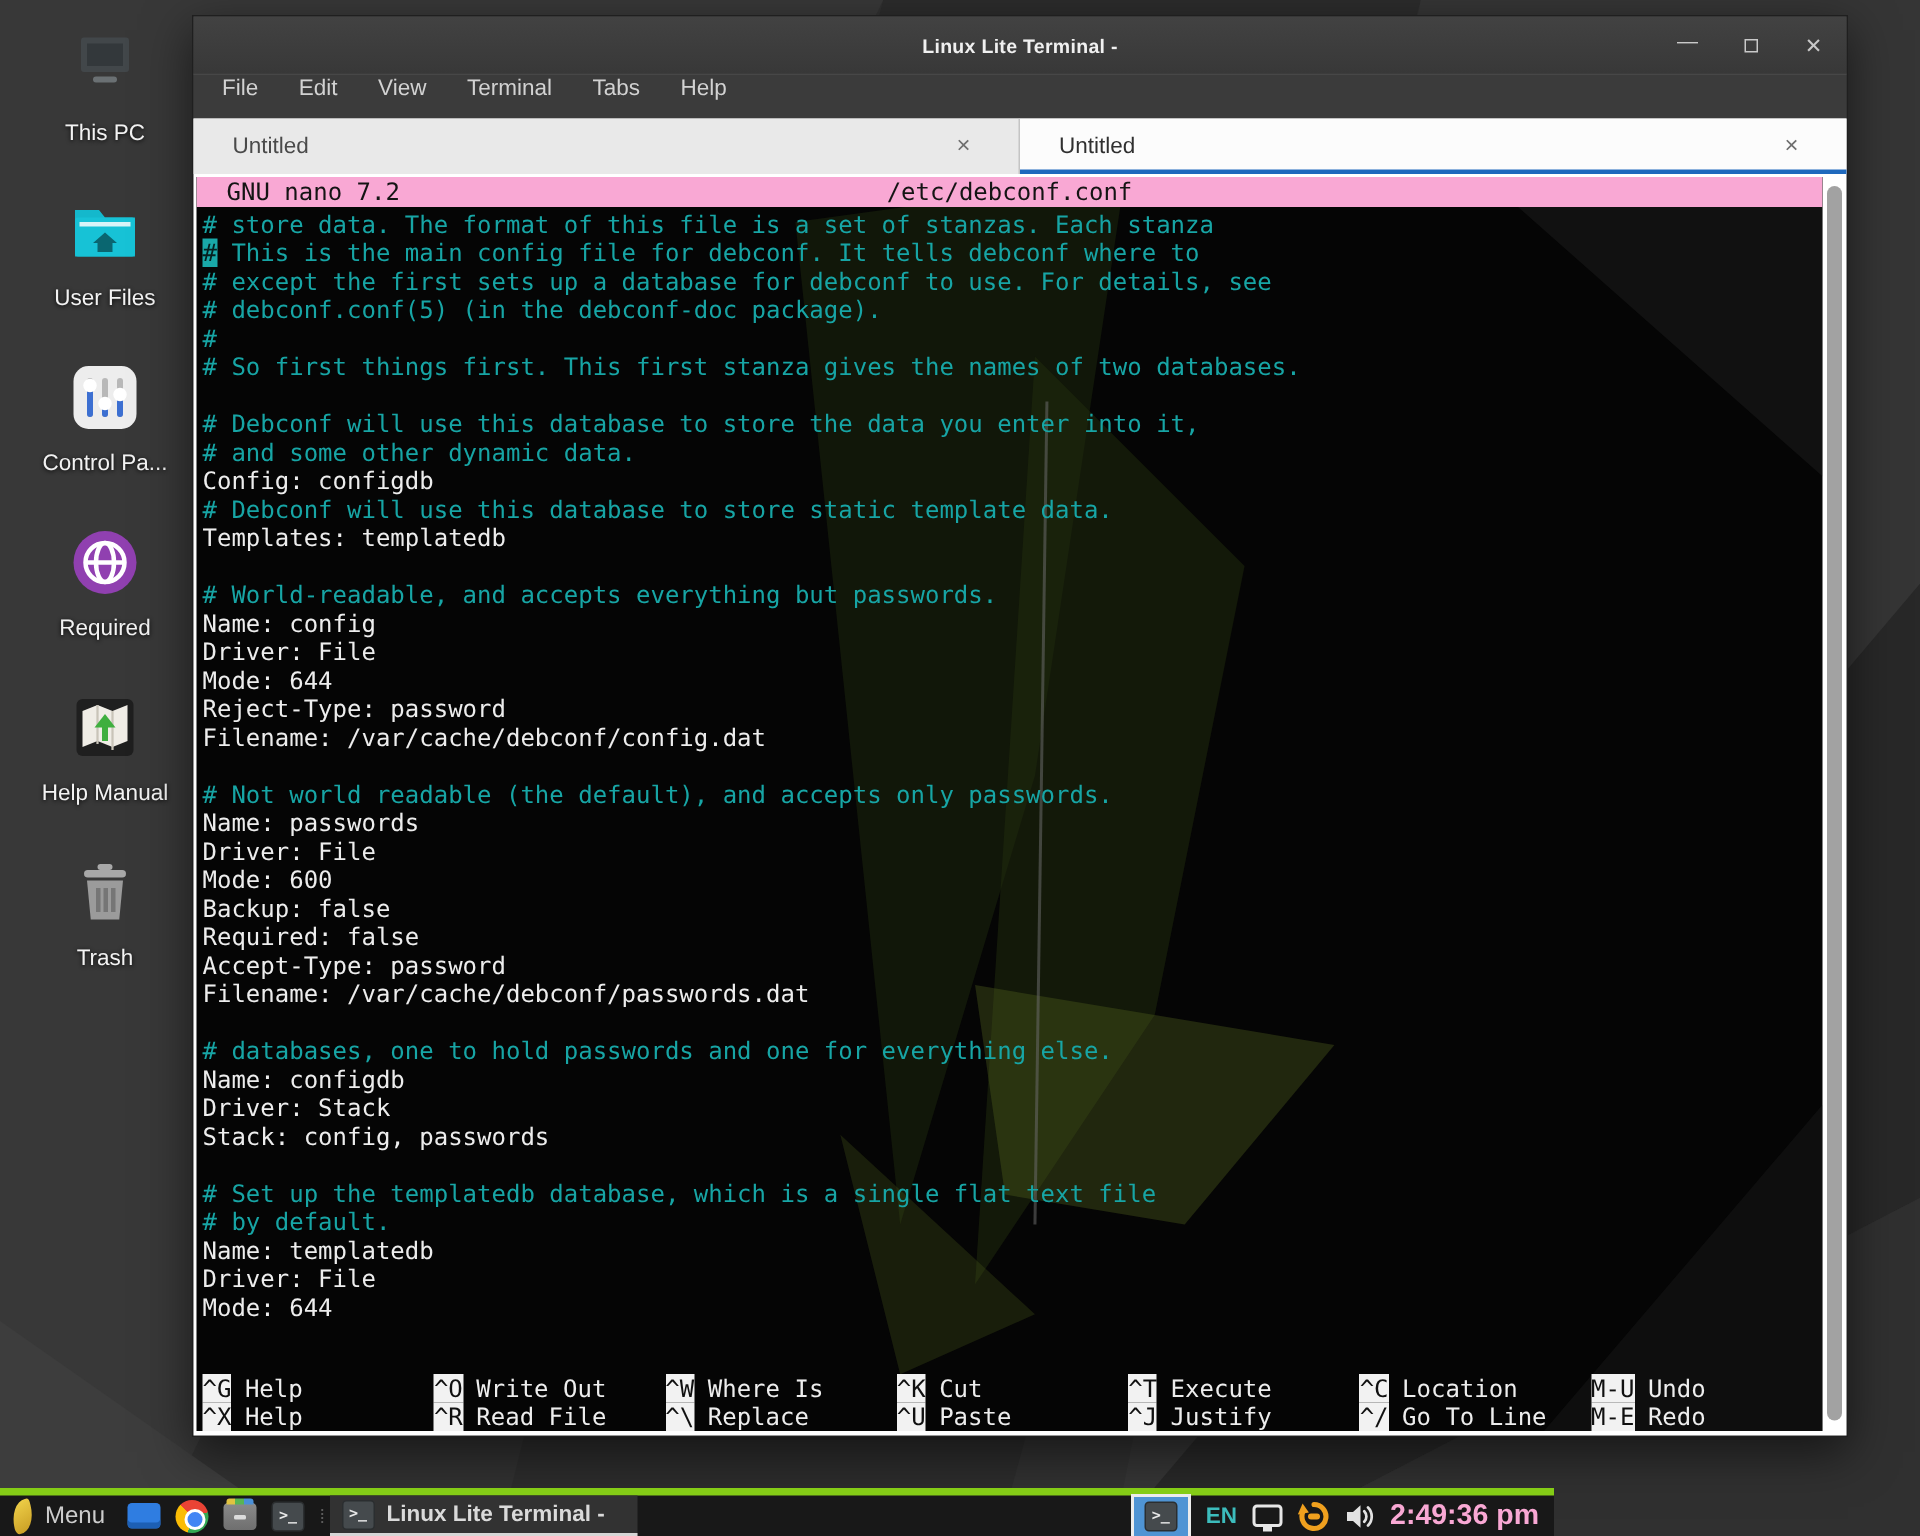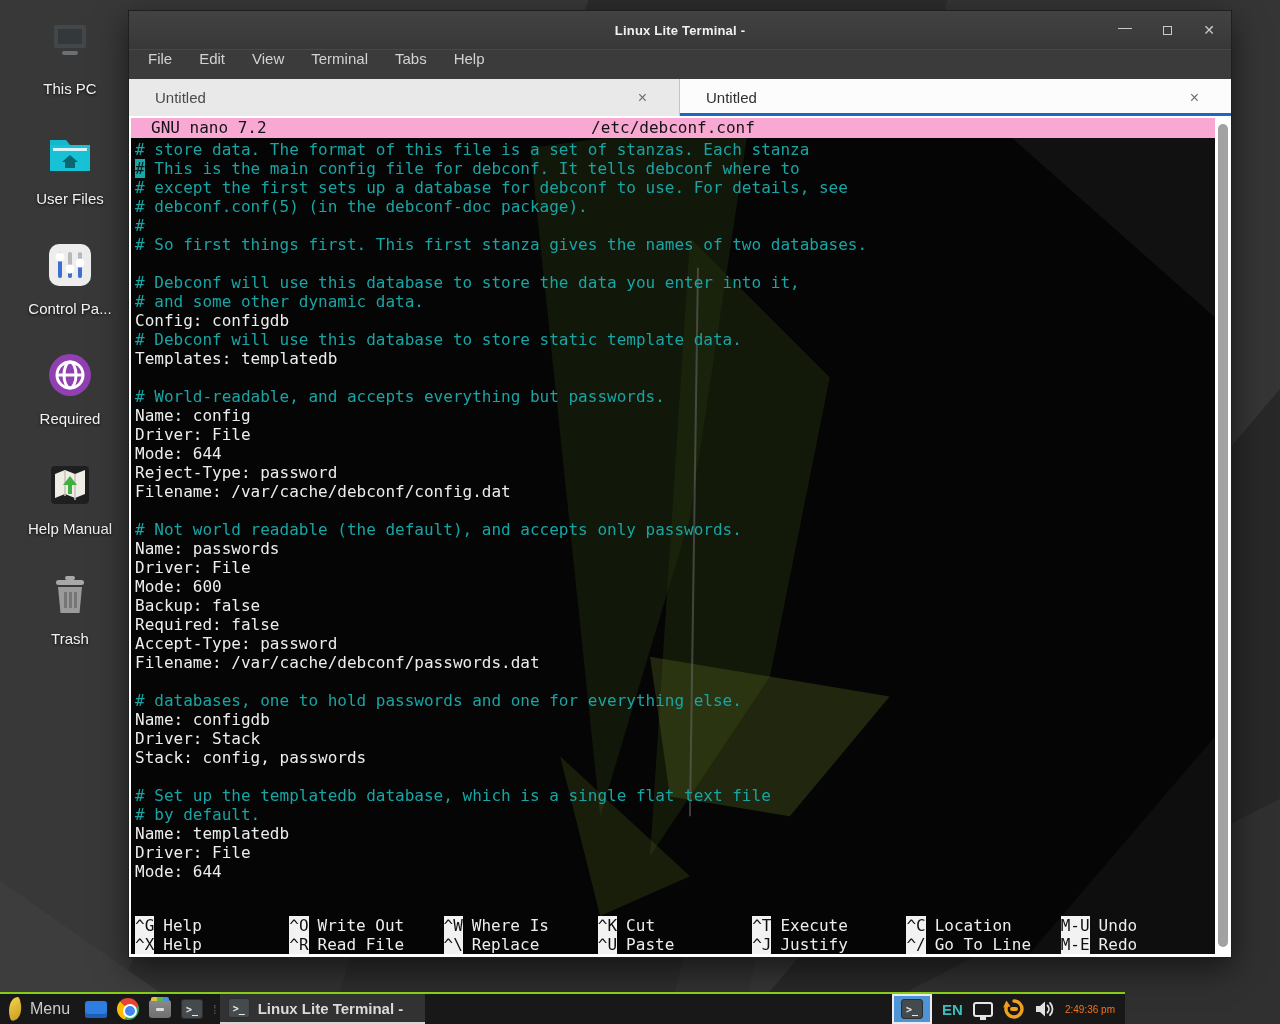--- a/index.html
+++ b/index.html
@@ -59,21 +59,21 @@
   .nano-shortcuts { margin-top:auto; flex:0 0 auto; position:relative; z-index:2; padding:0 0 0 4px; }
   .sc-row { display:grid; grid-template-columns:repeat(7, 1fr); height:19px; }
   .sc-cell { display:flex; white-space:pre; }
   .sc-key { background:#f2f2f2; color:#101010; }
   .sc-lbl { color:#ededed; padding-left:9px; }
 
   .vscroll { position:absolute; top:4px; right:1px; width:14px; bottom:6px; background:#ffffff; }
   .vthumb { position:absolute; left:2px; right:2px; top:4px; bottom:4px; background:#a2a2a2; border-radius:7px; cursor:pointer; }
 
   
-  .taskbar { position:absolute; left:0; bottom:0; width:1125px; height:32px; background:#181818; border-top:2px solid #84cc16; display:flex; align-items:flex-end; }
+  .taskbar { position:absolute; left:0; bottom:0; width:1036px; height:32px; background:#181818; border-top:5px solid #84cc16; display:flex; align-items:flex-end; }
   .tb-left { display:flex; align-items:center; height:100%; }
   .menu-btn { display:flex; align-items:center; gap:8px; padding:0 10px 0 8px; height:100%; cursor:pointer; }
   .ll-logo { width:14px; height:22px; background:linear-gradient(160deg,#f2d44c,#c79b22); border-radius:85% 15% 80% 20%; transform:rotate(-14deg); }
   .menu-btn .mtext { color:#cccccc; font-size:16px; }
   .launcher { width:28px; height:24px; margin:0 2px; display:flex; align-items:center; justify-content:center; cursor:pointer; }
   .ic-desktop { width:22px; height:17px; background:#2f7de1; border-radius:3px; box-shadow:inset 0 -4px 0 #1d5fb4; }
   .ic-chrome { width:22px; height:22px; border-radius:50%; background:conic-gradient(from -45deg, #ea4335 0 120deg, #34a853 120deg 240deg, #fbbc05 240deg 360deg); position:relative; }
   .ic-chrome::after { content:""; position:absolute; left:6px; top:6px; width:10px; height:10px; border-radius:50%; background:#4285f4; border:2px solid #fff; }
   .ic-files { width:22px; height:18px; background:linear-gradient(#8a8a8a,#6f6f6f); border-radius:3px; position:relative; }
   .ic-files::before { content:""; position:absolute; top:-3px; left:2px; right:2px; height:4px; background:linear-gradient(90deg,#e0c340 0 33%, #58b553 33% 66%, #4a90d8 66% 100%); border-radius:2px 2px 0 0; }
@@ -82,21 +82,21 @@
   .tb-sep { color:#5c5c5c; font-size:13px; letter-spacing:-2px; padding:0 5px; cursor:pointer; }
   .task-btn { display:flex; align-items:center; gap:8px; height:100%; padding:0 22px 0 8px; background:#323232; border-bottom:2px solid #d6d6d6; cursor:pointer; }
   .task-btn .ttext { color:#dadada; font-size:15px; font-weight:bold; }
   .tb-right { margin-left:auto; display:flex; align-items:center; height:100%; gap:10px; padding-right:10px; }
   .tray-term { width:40px; height:30px; background:#4f94d4; border:2px solid #ececec; display:flex; align-items:center; justify-content:center; cursor:pointer; }
   .tray-en { color:#3cbcbc; font-size:15px; font-weight:bold; cursor:pointer; }
   .tray-mon { width:20px; height:15px; border:2px solid #e6e6e6; border-radius:3px; position:relative; cursor:pointer; }
   .tray-mon::after { content:""; position:absolute; left:5px; bottom:-5px; width:6px; height:3px; background:#e6e6e6; }
   .tray-upd { cursor:pointer; display:flex; }
   .tray-vol { cursor:pointer; display:flex; }
-  .tray-clock { color:#f97316; font-size:10px; cursor:default; }
+  .tray-clock { color:#f9a8d4; font-size:19px; cursor:default;font-weight:bold; }
 </style>
 </head>
 <body>
 
 <div class="wp">
   <div class="f1"></div>
     <div class="f2"></div>
     <div class="f3"></div>
     <div class="f4"></div>
     <div class="f5"></div>

